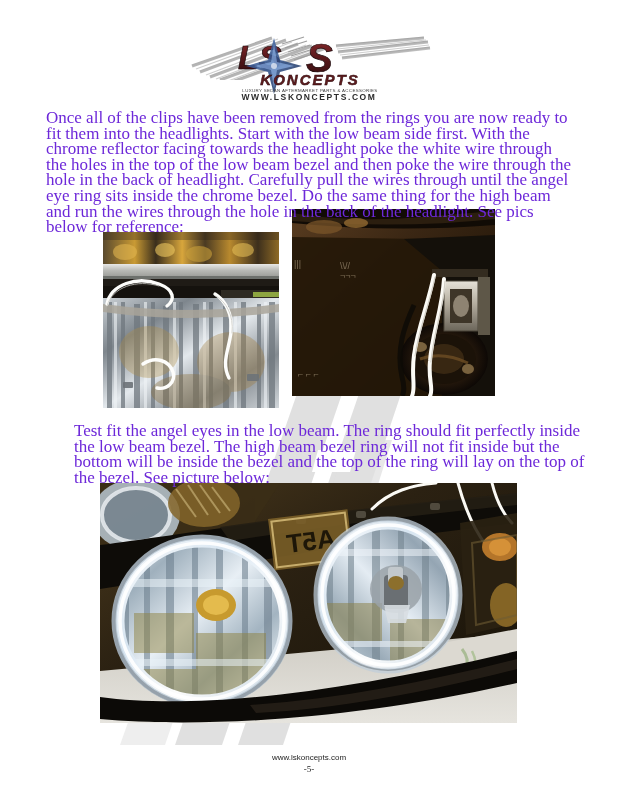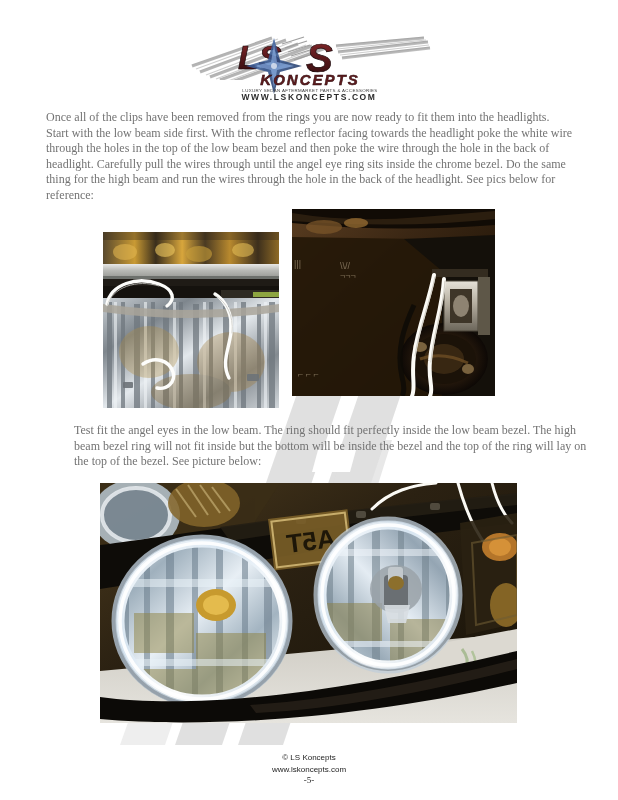--- a/index.html
+++ b/index.html
@@ -58,24 +58,24 @@
     letter-spacing: 1.6px;
     color: #2b2b2b;
     font-weight: bold;
   }
 
   
   .para {
     position: absolute;
     left: 46px;
     width: 528px;
-    font-size: 12px;
+    font-size: 17px;
     line-height: 15.6px;
     text-align: left;
-    color: #737373;
+    color: #6d28d9;
     z-index: 4;
   }
   #para-1 { top: 110px; }
   #para-2 { top: 423px; margin-left: 28px; }
 
   
   .photo {
     position: absolute;
     overflow: hidden;
     z-index: 2;
@@ -543,18 +543,17 @@
         <ellipse cx="406" cy="122" rx="16" ry="22" fill="#8e6b28" opacity="0.9"></ellipse>
         <path d="M372 60 L417 52 L417 132 L376 142 Z" fill="none" stroke="#6e5c33" stroke-width="2" opacity="0.6"></path>
       </g>
 
       <path d="M0 214 C90 226 220 214 417 168 L417 200 C240 240 90 244 0 236 Z" fill="#0c0a07"></path>
       <path d="M150 222 C240 216 330 198 417 176 L417 186 C330 208 240 226 156 230 Z" fill="#272017" opacity="0.85"></path>
     </svg>
   </div>
 
   <div id="footer">
-    <span class="f-line">© LS Koncepts</span>
     <span class="f-line">www.lskoncepts.com</span>
     <span class="f-line" id="page-number">-5-</span>
   </div>
 
 </div>
 
 </body></html>

